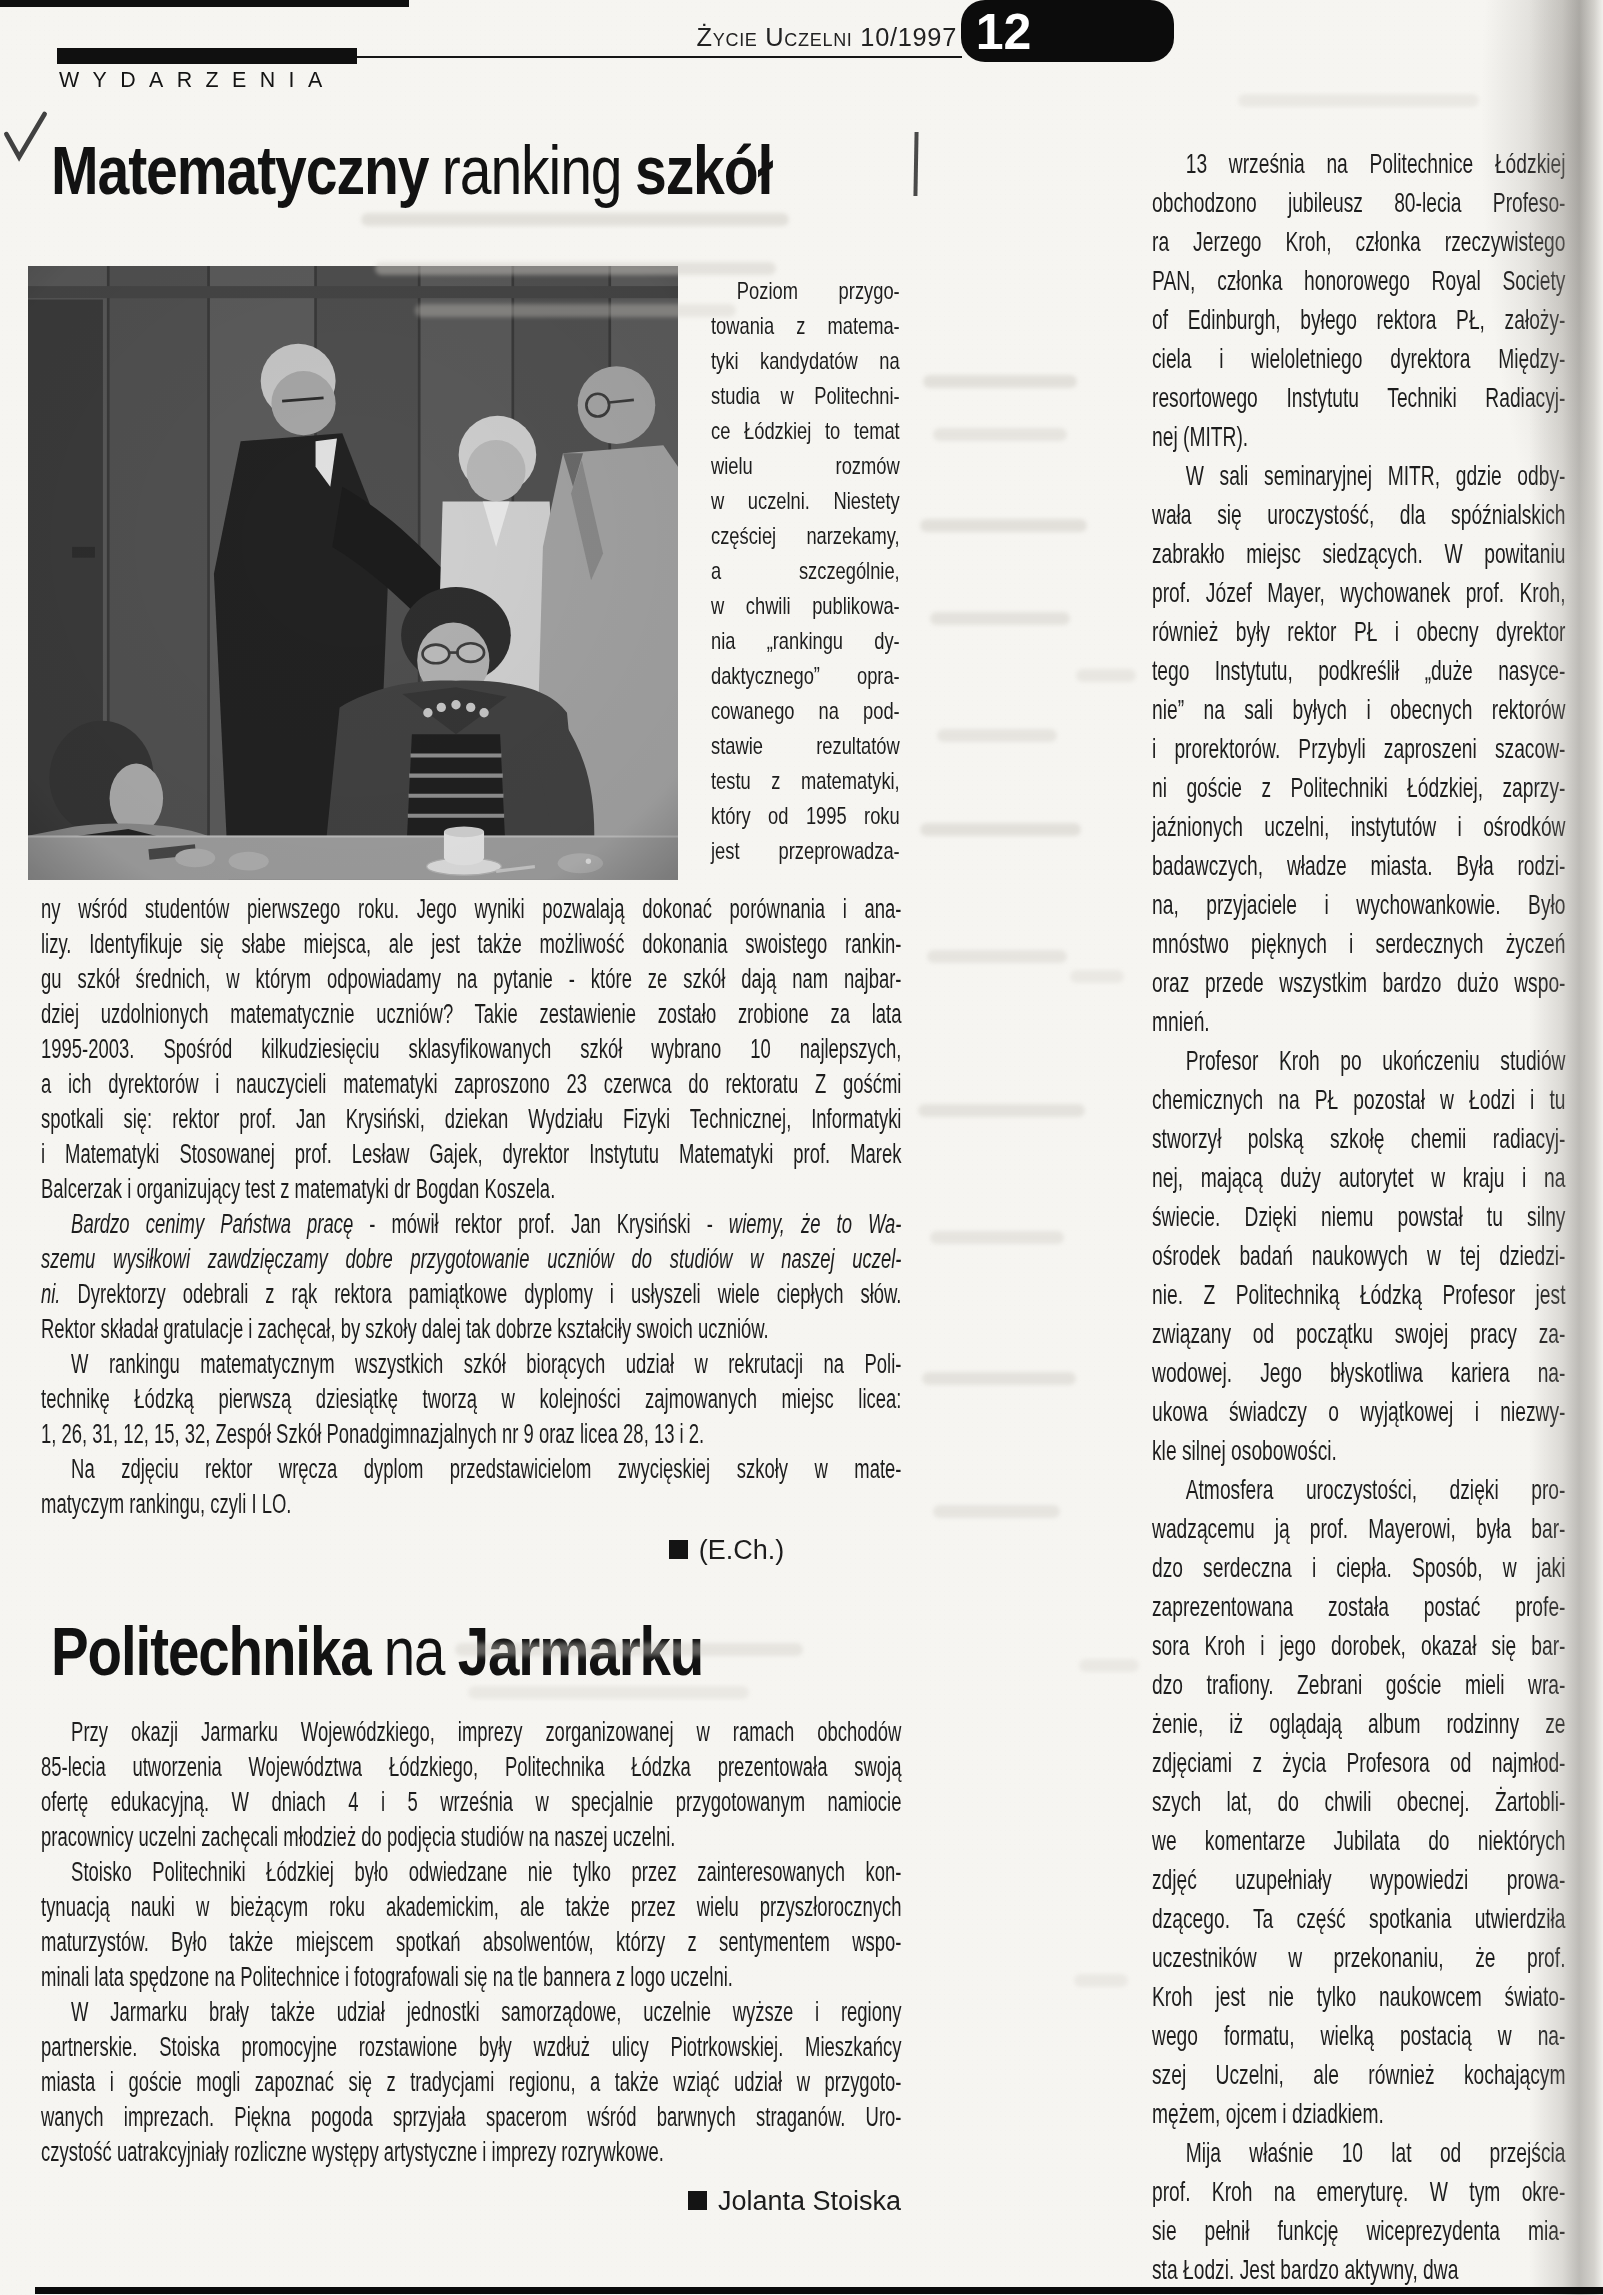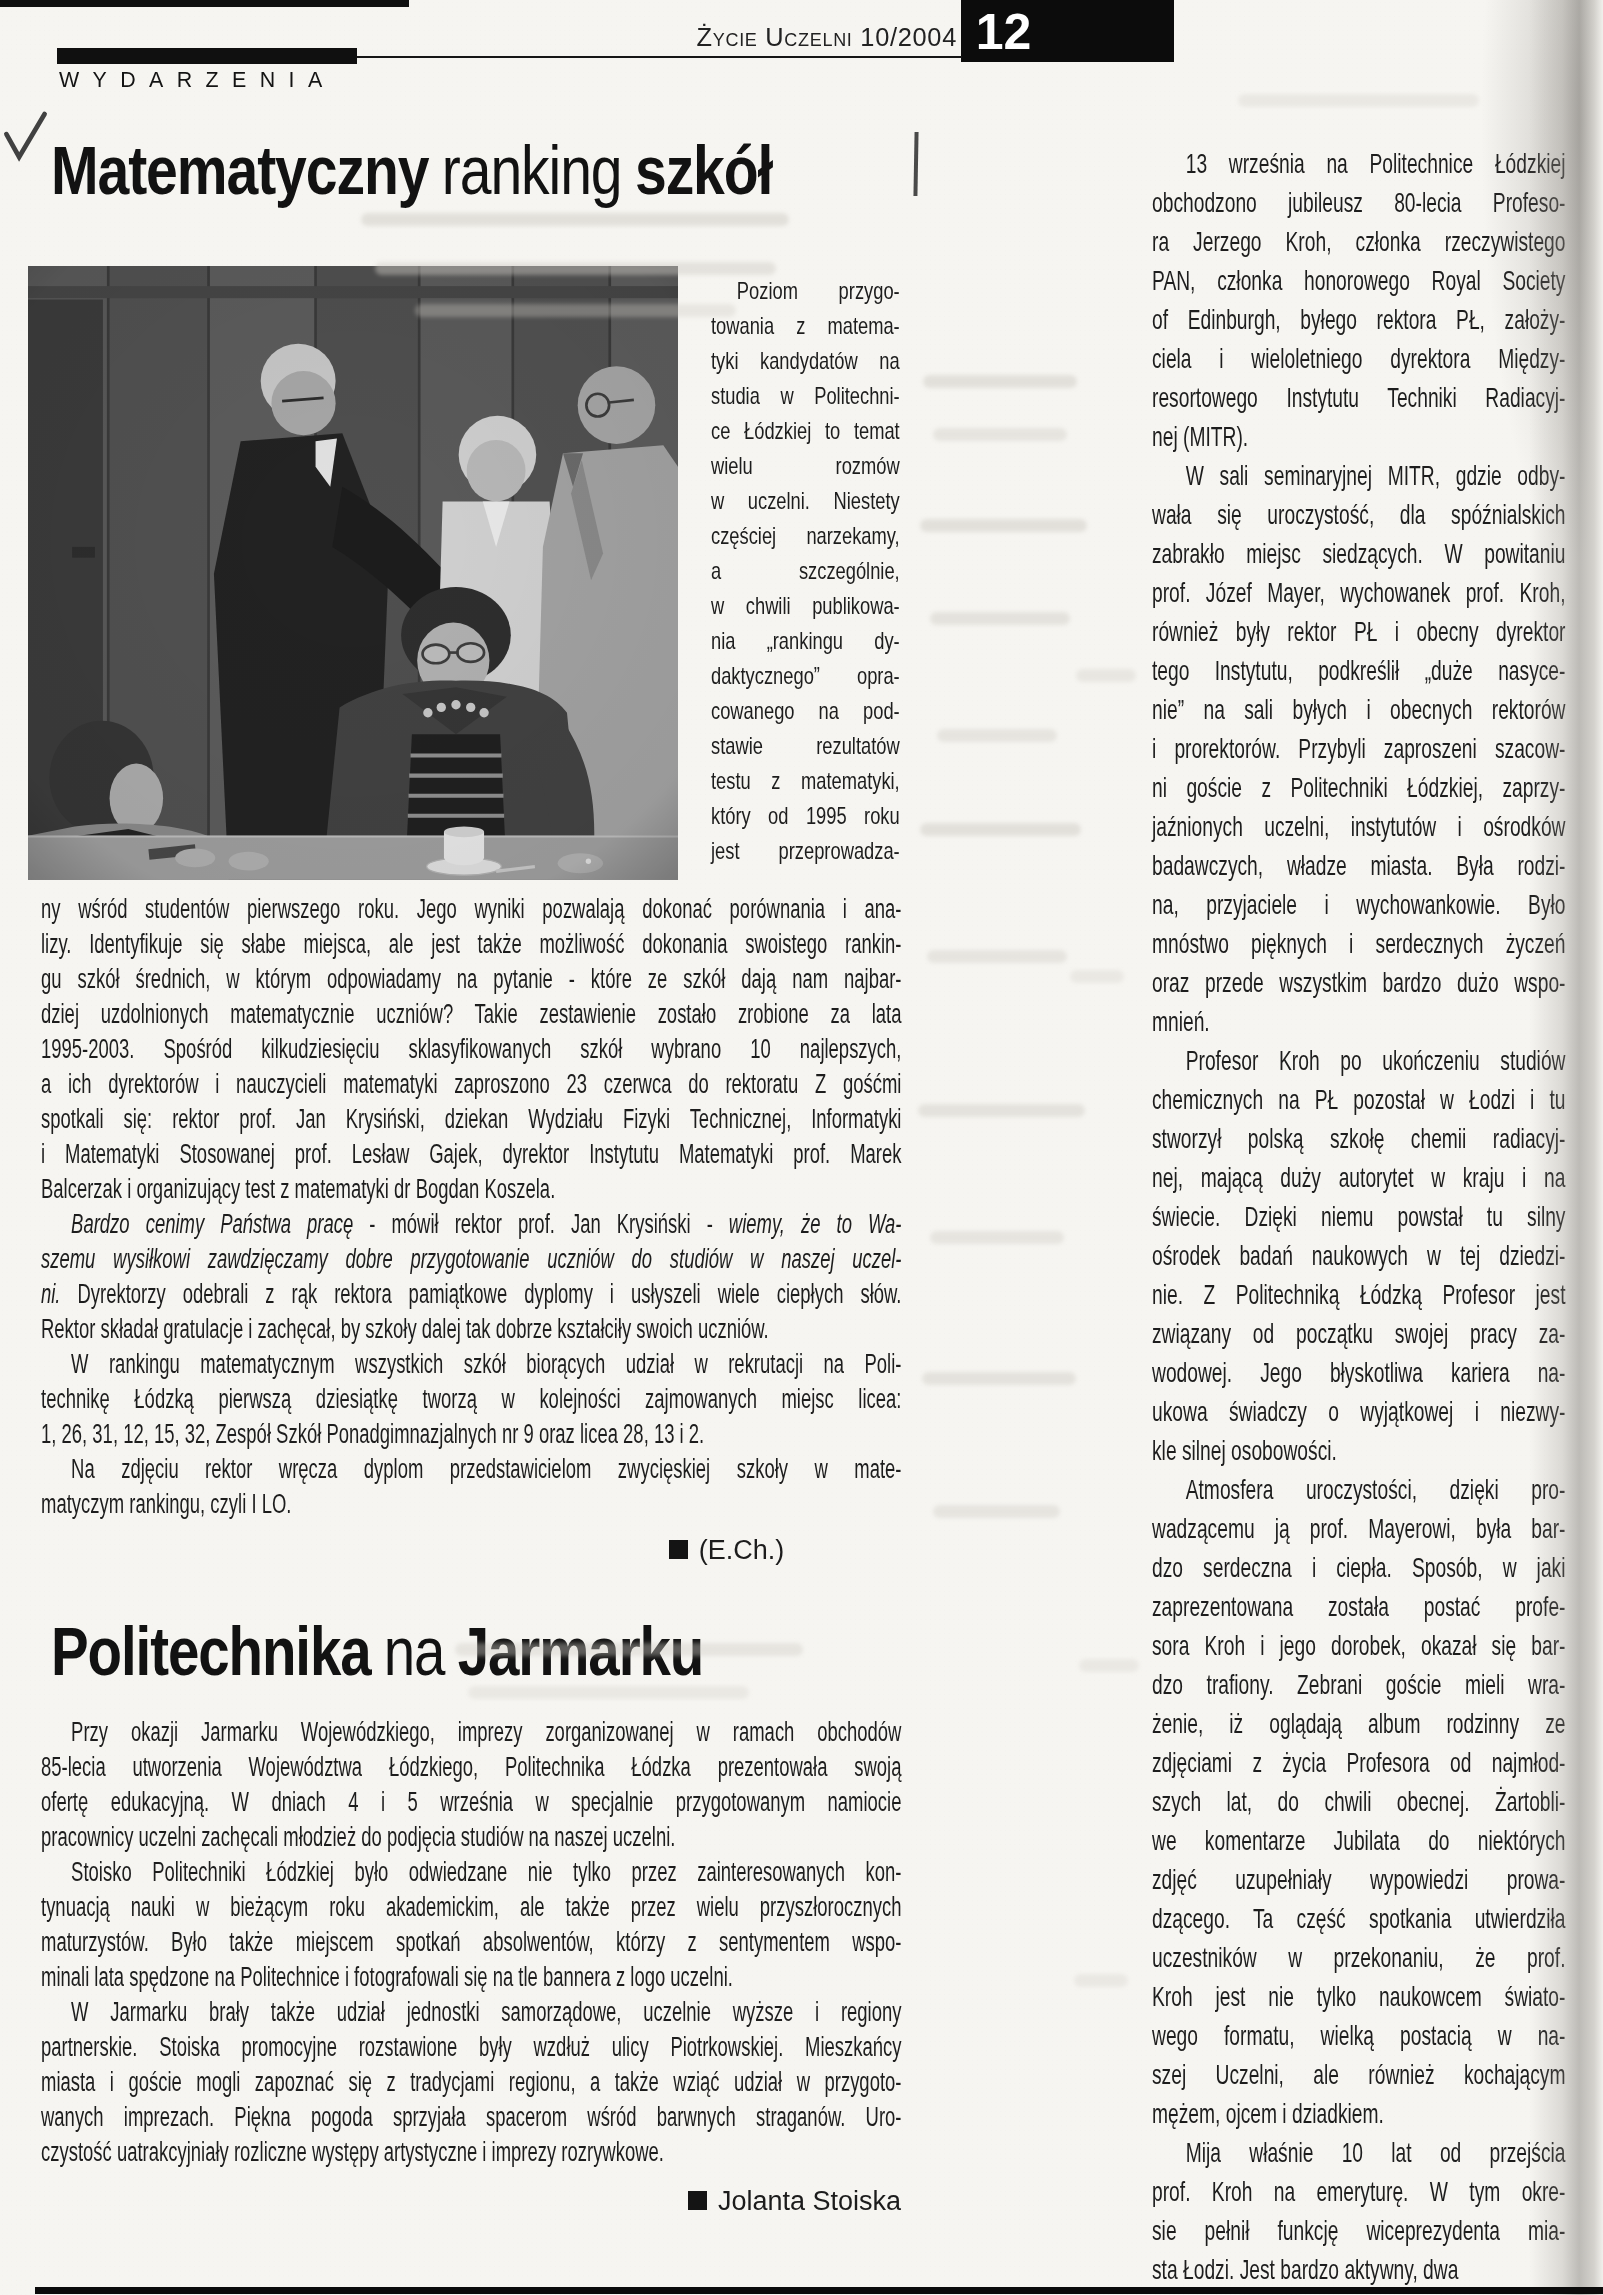--- a/index.html
+++ b/index.html
@@ -10,21 +10,21 @@
     background-size:4.7px 4.7px;
     overflow:hidden;
     font-family:"Liberation Sans", sans-serif;
     color:#1d1d1d;
   }
   .abs{position:absolute;}
   
   #top-strip{left:0;top:0;width:409px;height:6.7px;background:#101010;}
   #masthead{left:656px;top:23px;width:301px;text-align:right;font-size:25.4px;
     font-variant:small-caps;letter-spacing:0.7px;color:#222;white-space:nowrap;}
-  #pagenum-box{left:961px;top:0;width:213px;height:62px;background:#0c0c0c;}
+  #pagenum-box{left:961px;top:0;width:213px;height:62px;background:#0c0c0c;border-radius:24px;}
   #pagenum{position:absolute;left:14.7px;top:0;color:#fff;font-size:50px;font-weight:700;line-height:64px;}
   #head-rule{left:57px;top:56px;width:905px;height:2px;background:#161616;}
   #section-bar{left:57px;top:48px;width:300px;height:16px;background:#101010;}
   #section-label{left:59px;top:68px;font-size:21.4px;letter-spacing:13.4px;color:#141414;text-align:center;}
   
   .headline{position:absolute;white-space:nowrap;font-weight:700;color:#121212;letter-spacing:-1.3px;transform-origin:0 0;}
   #h1{left:51px;top:131px;font-size:68px;transform:scaleX(0.84);}
   #h2{left:51px;top:1612px;font-size:68px;transform:scaleX(0.83);}
   .headline .reg{font-weight:400;margin:0 16px;}
   
@@ -58,21 +58,21 @@
   #gutter-top{left:1472px;top:0;width:131px;height:602px;
     background:radial-gradient(ellipse at 85% 20%, rgba(120,116,110,0.35), transparent 65%);}
   #checkmark{left:2.7px;top:110px;}
 </style>
 </head>
 <body>
 
 <div id="page">
 
   <div class="abs" id="top-strip"></div>
-  <div class="abs" id="masthead">Życie Uczelni 10/2004</div>
+  <div class="abs" id="masthead">Życie Uczelni 10/1997</div>
   <div class="abs" id="pagenum-box">
     <span id="pagenum">12</span>
   </div>
   <div class="abs" id="head-rule"></div>
   <div class="abs" id="section-bar"></div>
   <div class="abs" id="section-label">WYDARZENIA</div>
 
   <svg class="abs" id="checkmark" width="47" height="57" viewBox="0 0 70 85">
     <polyline points="5,36 24,70 62,6" fill="none" stroke="#2e2e2e" stroke-width="7" stroke-linecap="round" opacity="0.9"></polyline>
   </svg>

